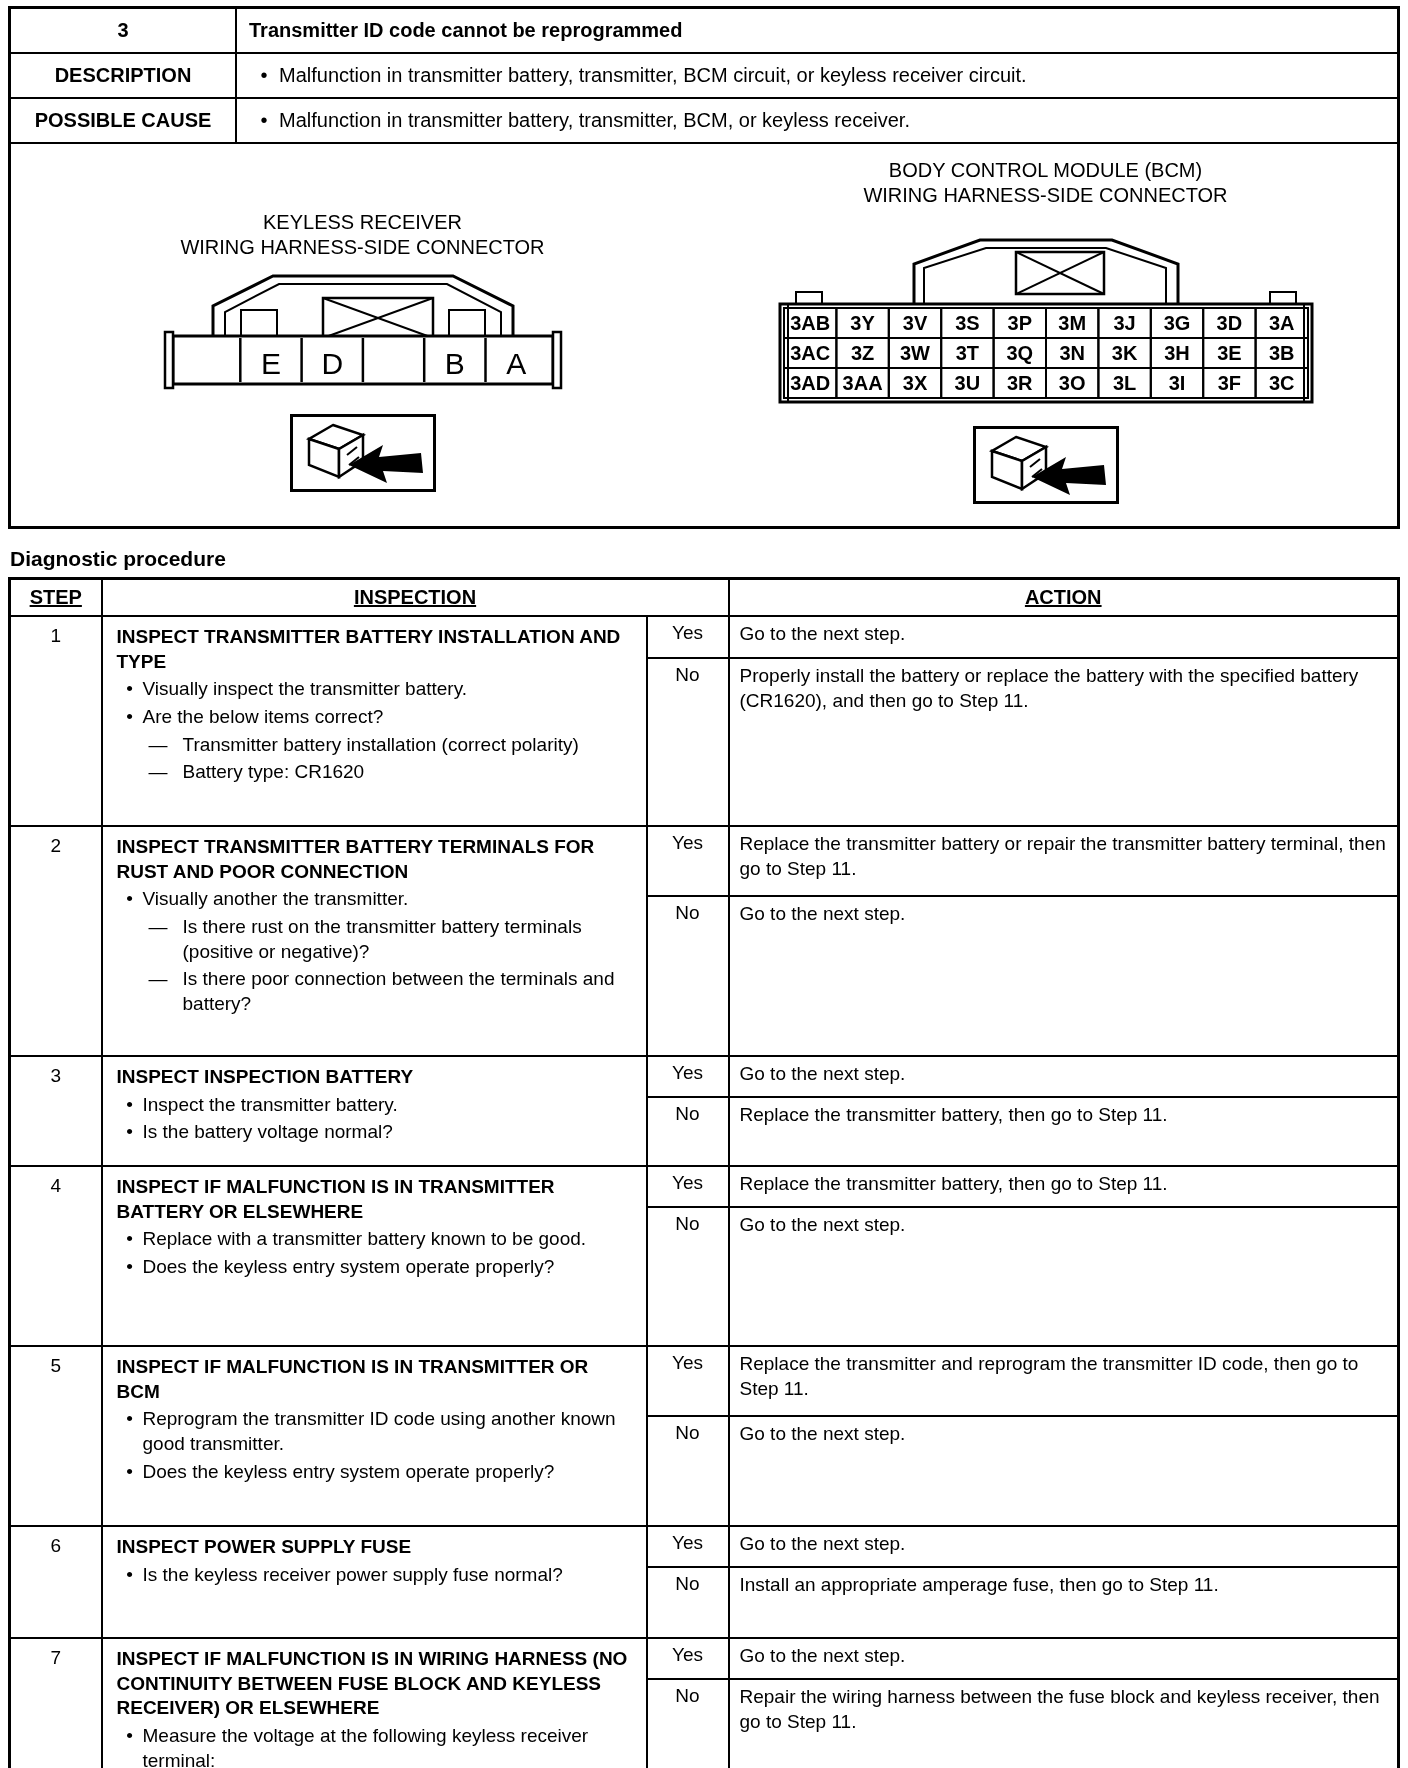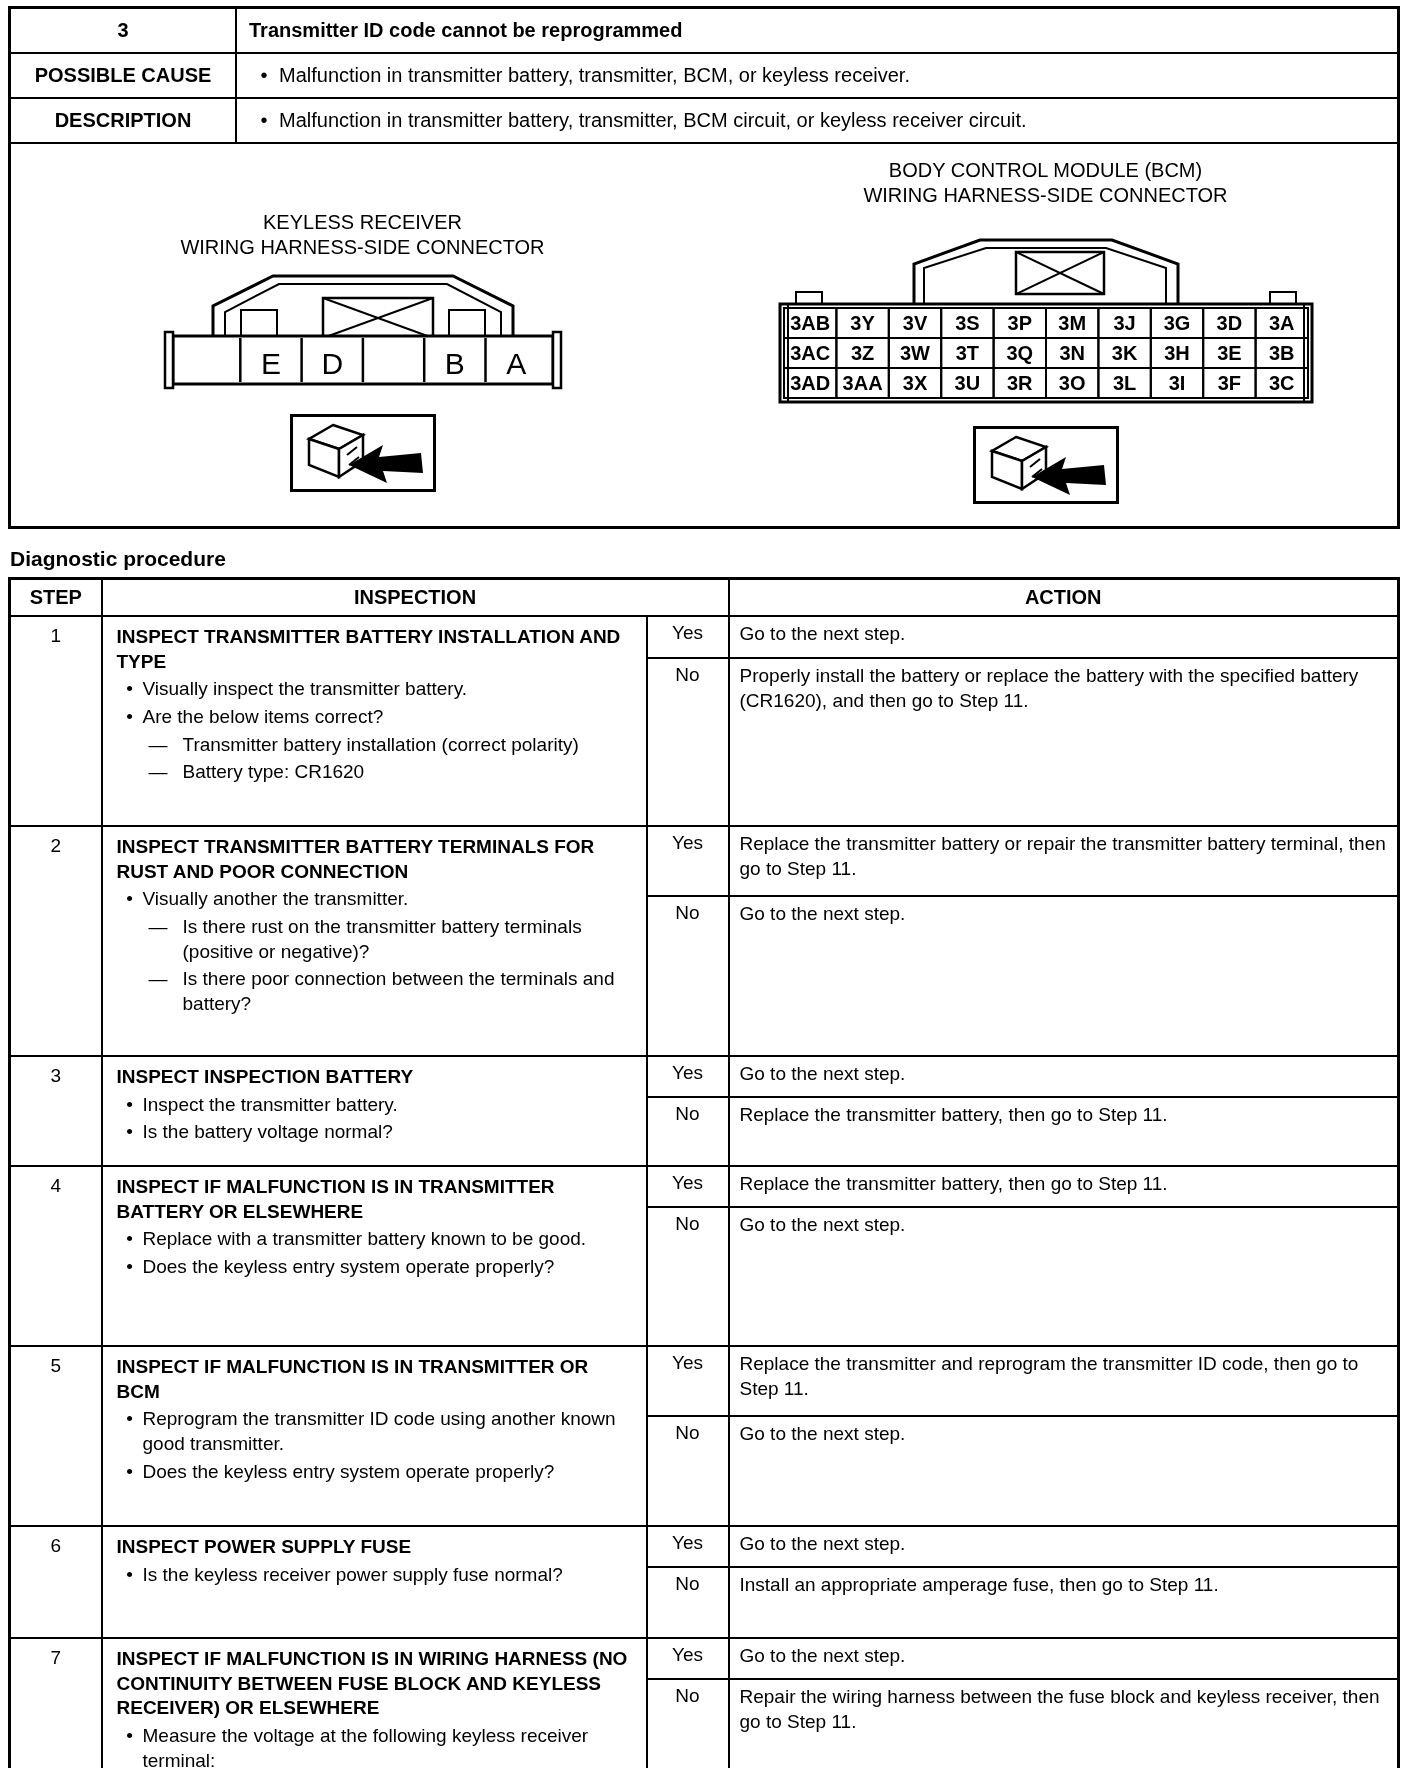--- a/index.html
+++ b/index.html
@@ -17,21 +17,21 @@
   .summary .bullet-row{display:flex;}
   .summary .bmark{width:30px;text-align:center;flex:0 0 30px;}
   .diag-cell{padding:14px 10px 18px 10px;}
   .figs{display:flex;align-items:flex-start;}
   .fig{flex:1;text-align:center;}
   .fig-title{font-size:20px;line-height:1.25;}
   .fig-spacer{height:52px;}
   .icon-box{display:inline-block;border:3px solid #000;margin-top:10px;}
   .icon-box svg{display:block;}
   
-  .proc th{font-weight:bold;font-size:20px;padding:6px 4px;text-align:center;border-bottom:3px solid #000;vertical-align:middle;}
+  .proc th{font-weight:bold;font-size:20px;padding:6px 4px;text-align:center;border-bottom:3px solid #000;vertical-align:middle;text-decoration:underline;}
   .proc col.c-step{width:92px;}
   .proc col.c-insp{width:545px;}
   .proc col.c-ans{width:82px;}
   .step-cell{text-align:center;font-size:19px;padding-top:8px;}
   .insp-cell{font-size:19px;padding:8px 10px 8px 14px;line-height:1.3;}
   .insp-title{font-weight:bold;margin-bottom:2px;}
   .item{display:flex;margin-top:3px;}
   .item .marker{flex:0 0 26px;text-align:center;}
   .item.dash{margin-left:28px;}
   .item.dash .marker{flex:0 0 34px;text-align:left;padding-left:4px;}
@@ -46,34 +46,34 @@
 <div class="page">
 
 
   <table class="summary">
     <tbody>
         <tr>
       <td class="lbl">3</td>
       <td class="val bold">Transmitter ID code cannot be reprogrammed</td>
     </tr>
     <tr>
+      <td class="lbl">DESCRIPTION</td>
+      <td class="val">
+        <span class="bullet-row">
+          <span class="bmark">•</span>
+          <span>Malfunction in transmitter battery, transmitter, BCM circuit, or keyless receiver circuit.</span>
+        </span>
+      </td>
+    </tr>
+    <tr>
       <td class="lbl">POSSIBLE CAUSE</td>
       <td class="val">
         <span class="bullet-row">
           <span class="bmark">•</span>
           <span>Malfunction in transmitter battery, transmitter, BCM, or keyless receiver.</span>
-        </span>
-      </td>
-    </tr>
-    <tr>
-      <td class="lbl">DESCRIPTION</td>
-      <td class="val">
-        <span class="bullet-row">
-          <span class="bmark">•</span>
-          <span>Malfunction in transmitter battery, transmitter, BCM circuit, or keyless receiver circuit.</span>
         </span>
       </td>
     </tr>
     <tr>
       <td class="diag-cell" colspan="2">
         <div class="figs">
 
           <div class="fig">
             <div class="fig-spacer"></div>
             <div class="fig-title">KEYLESS RECEIVER</div>

